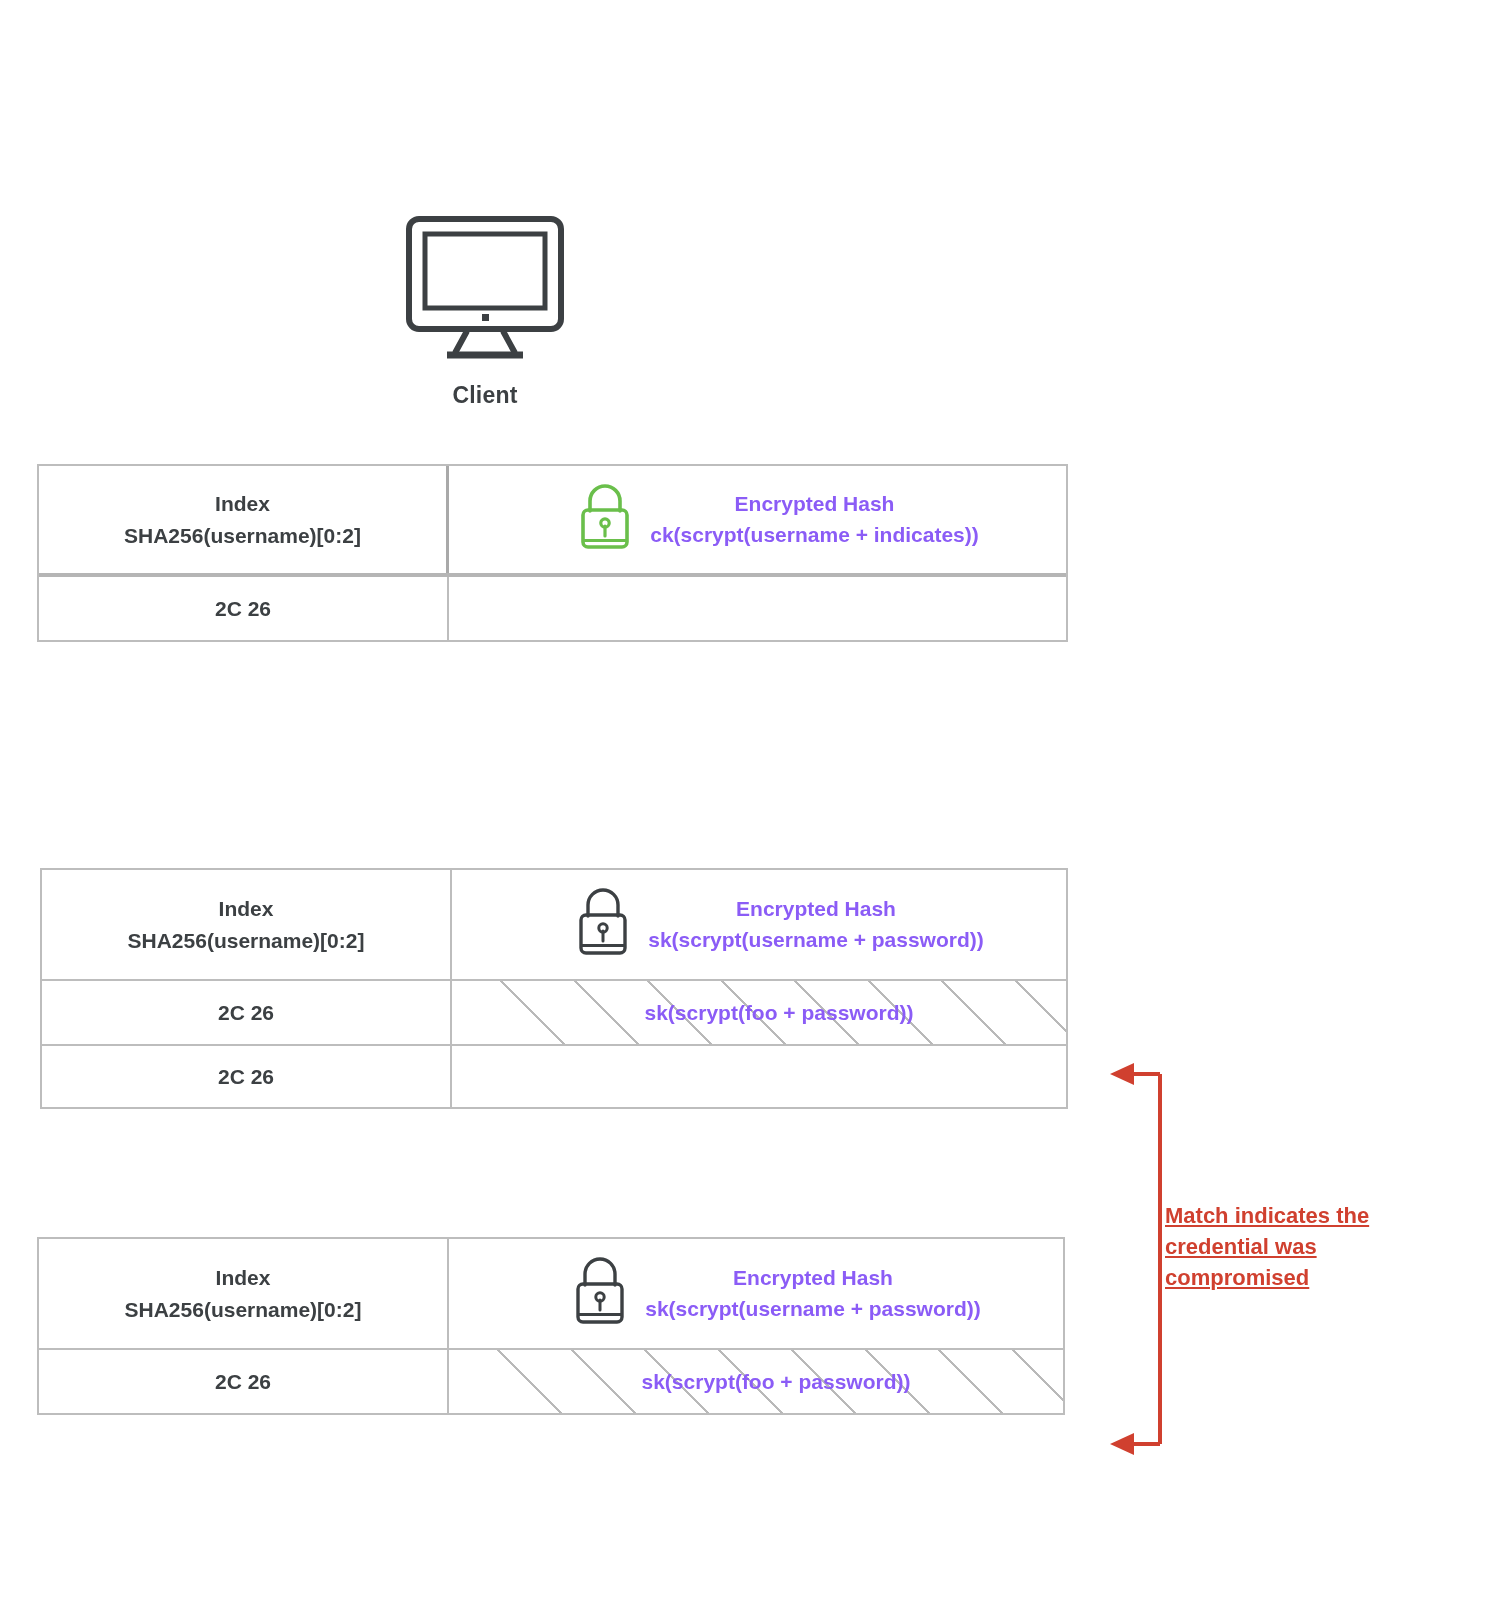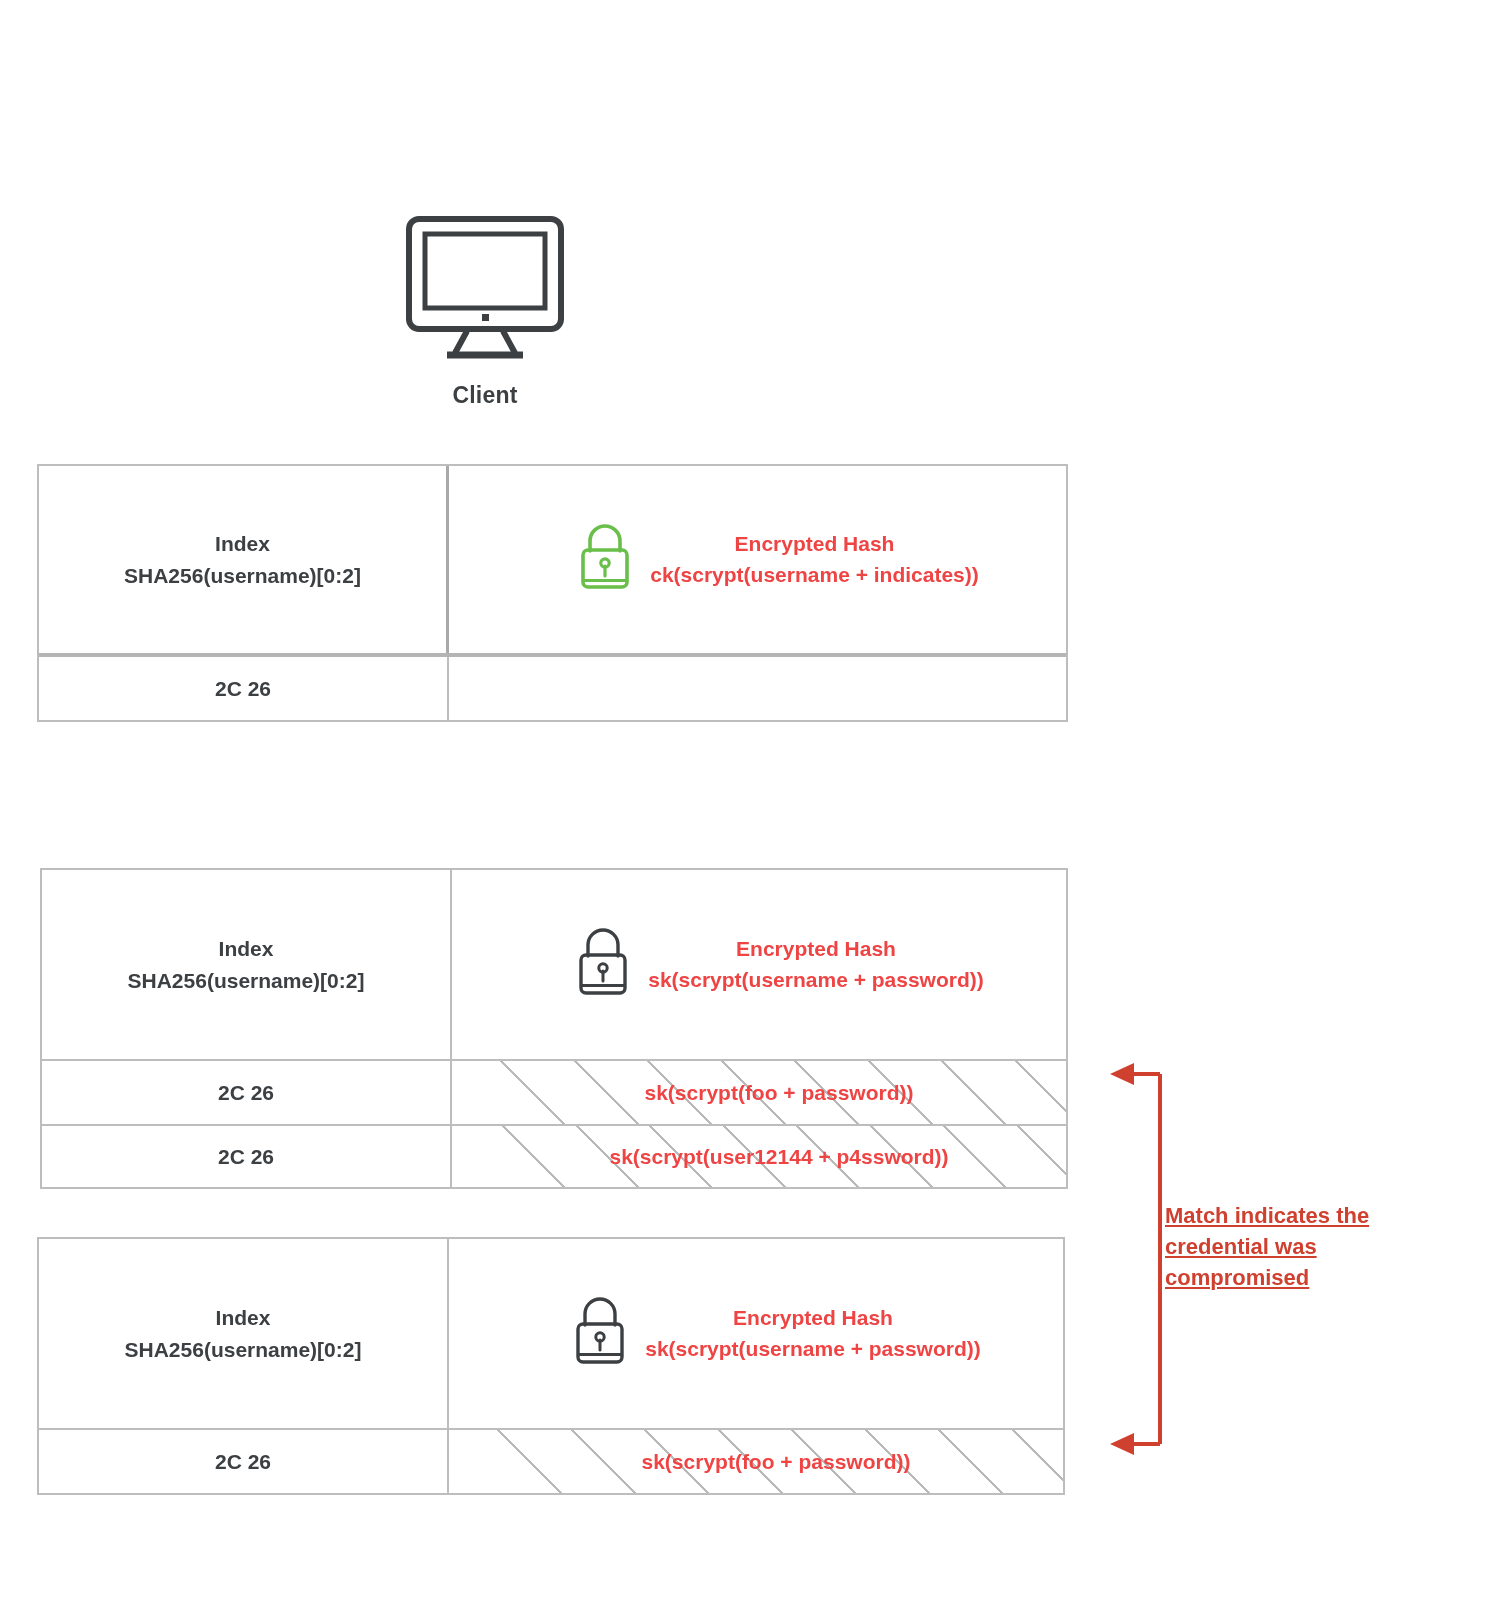--- a/index.html
+++ b/index.html
@@ -65,21 +65,21 @@
     position: relative;
     z-index: 2;
   }
   .cell-hash {
     box-sizing: border-box;
     flex: 1 1 auto;
     display: flex;
     align-items: center;
     justify-content: center;
     position: relative;
-    color: #ef4444;
+    color: #8b5cf6;
     font-weight: bold;
     font-size: 21px;
     line-height: 1.48;
     overflow: hidden;
     margin-left: 40px;
   }
   .cell-hash-inner {
     position: relative;
     z-index: 2;
     text-align: center;
@@ -88,21 +88,21 @@
 
   .row-header { border-bottom: 2px solid #bdbdbd; }
   .row-header.thick { border-bottom: 4px solid #b5b5b5; }
   .row-body + .row-body { border-top: 2px solid #bdbdbd; }
 
   .vdiv {
     border-right: 2px solid #bdbdbd;
   }
   .vdiv-strong { border-right: 3px solid #a9a9a9; }
 
-  .hdr-h { height: 191px; }
+  .hdr-h { height: 111px; }
   .body-h { height: 63px; }
 
   
   .hdr-hash-content {
     position: relative;
     z-index: 2;
     display: flex;
     align-items: center;
     justify-content: center;
     width: 100%;
@@ -234,24 +234,20 @@
     <div class="tbl-row row-body body-h">
       <div class="cell-index vdiv">2C 26</div>
       <div class="cell-hash">
         <span class="hatch hatch-gray"></span>
         <span class="cell-hash-inner">sk(scrypt(foo + password))</span>
       </div>
     </div>
 
     <div class="tbl-row row-body body-h">
       <div class="cell-index vdiv">2C 26</div>
-      <div class="cell-hash">
-        <span class="hatch hatch-gray"></span>
-        <span class="cell-hash-inner">sk(scrypt(user12144 + p4ssword))</span>
-      </div>
     </div>
   </div>
 
   <div class="tbl" id="tbl3" style="left:37px; top:1237px; width:1028px;">
 
     <div class="tbl-row row-header hdr-h">
       <div class="cell-index vdiv">
         <div>
           <span>Index</span><br>
           <span>SHA256(username)[0:2]</span>

